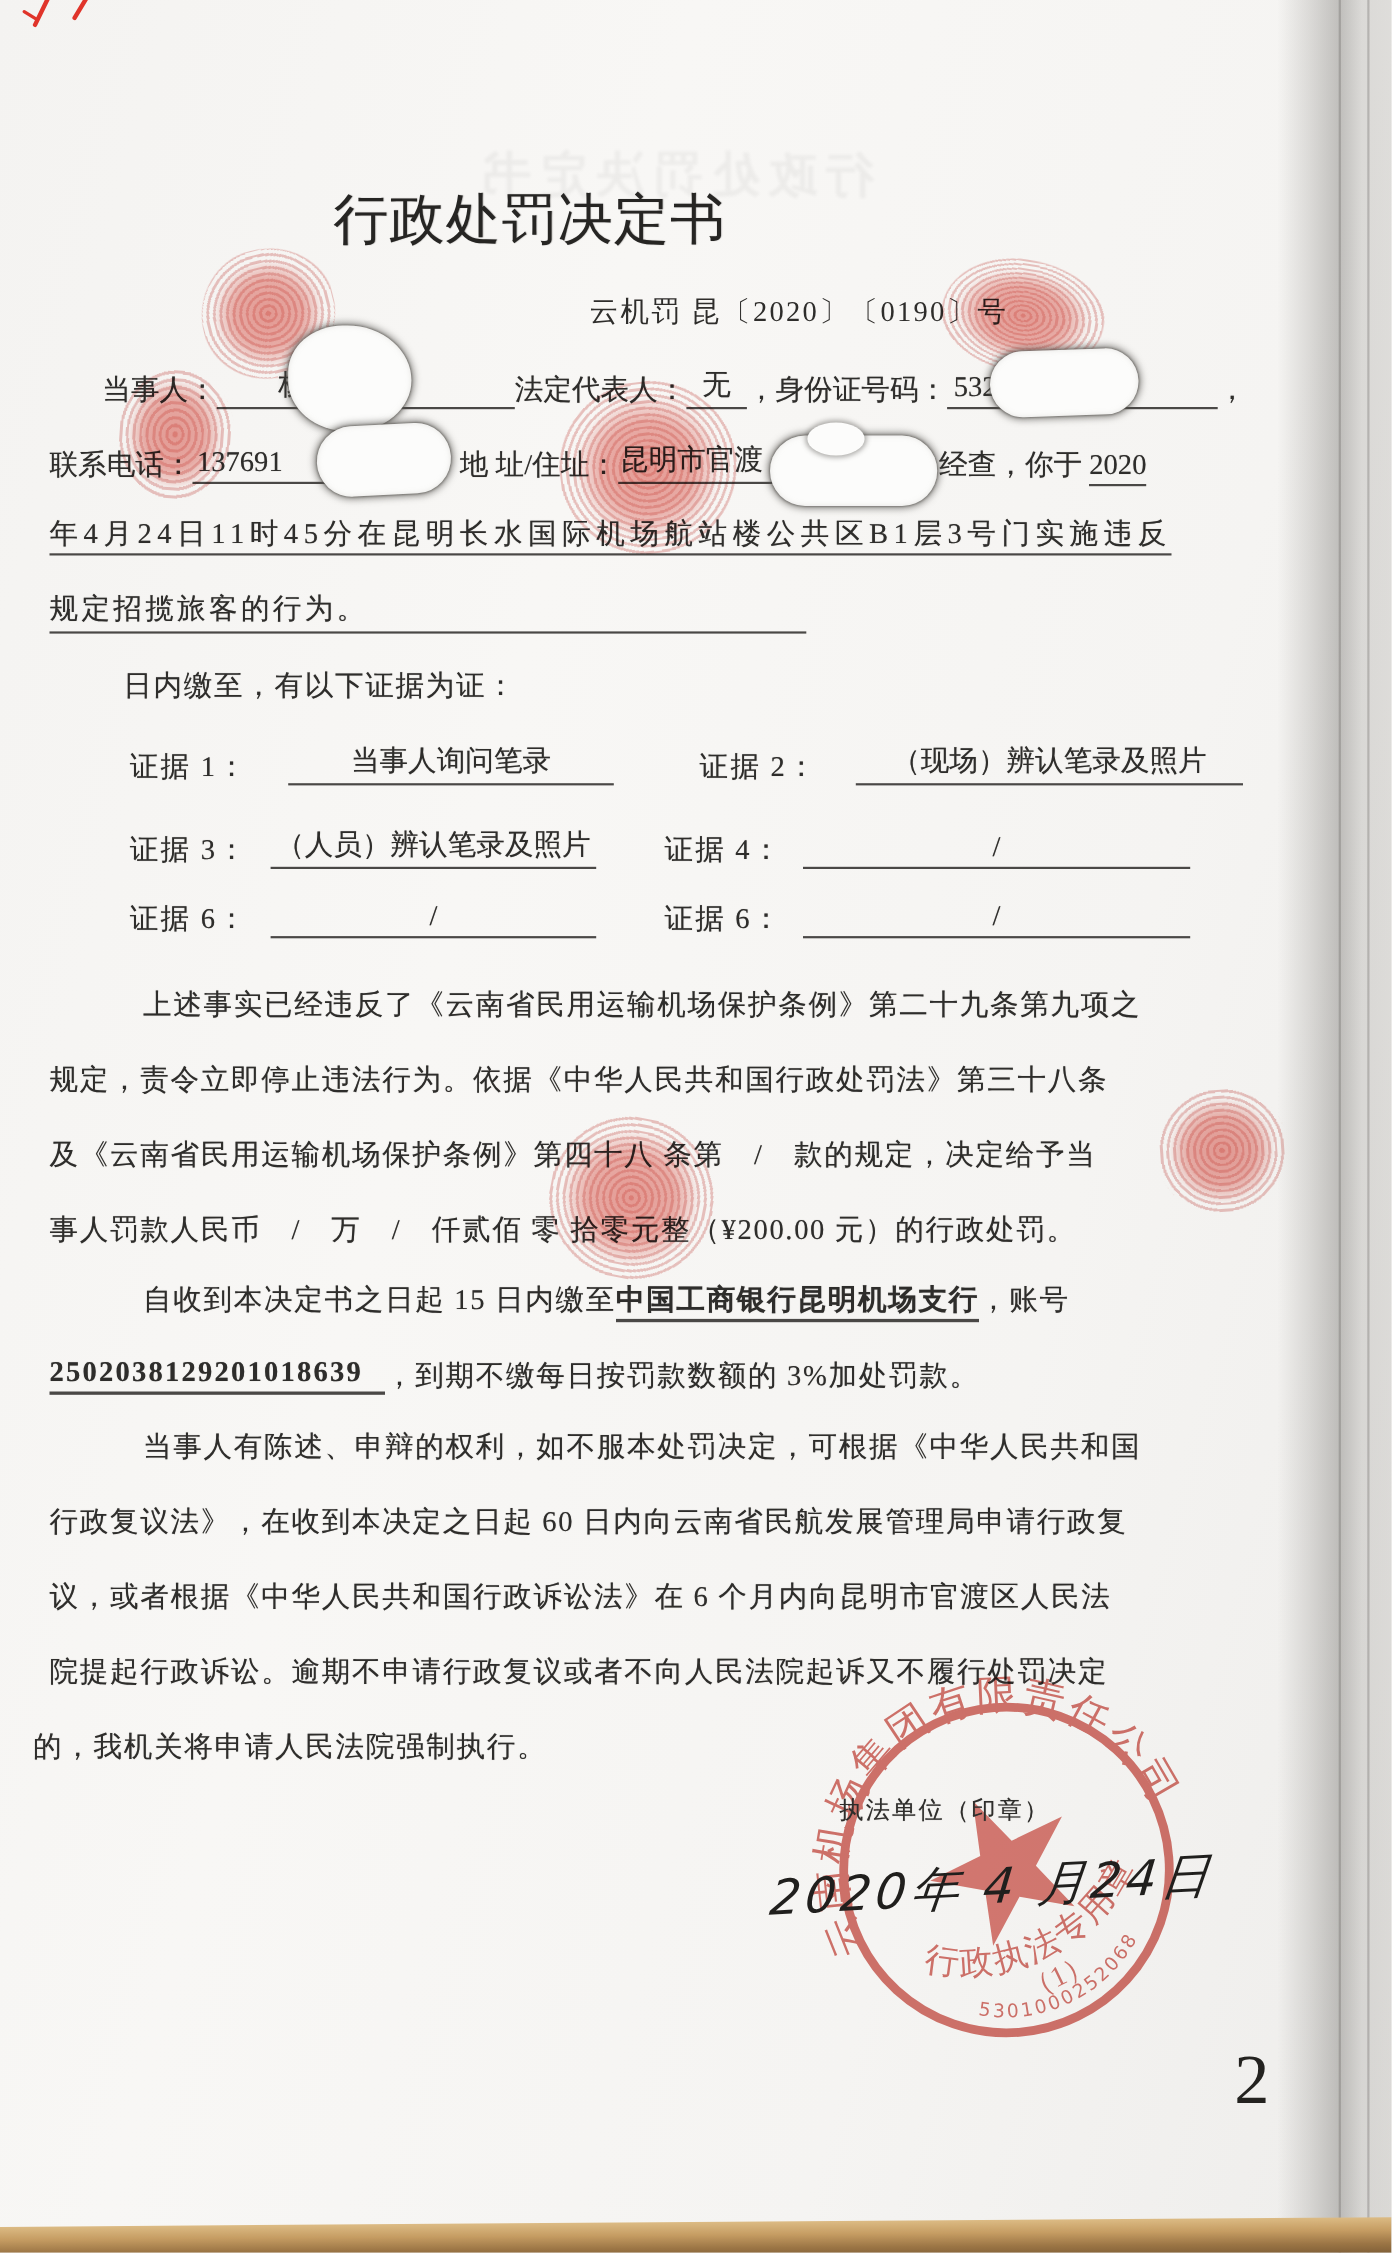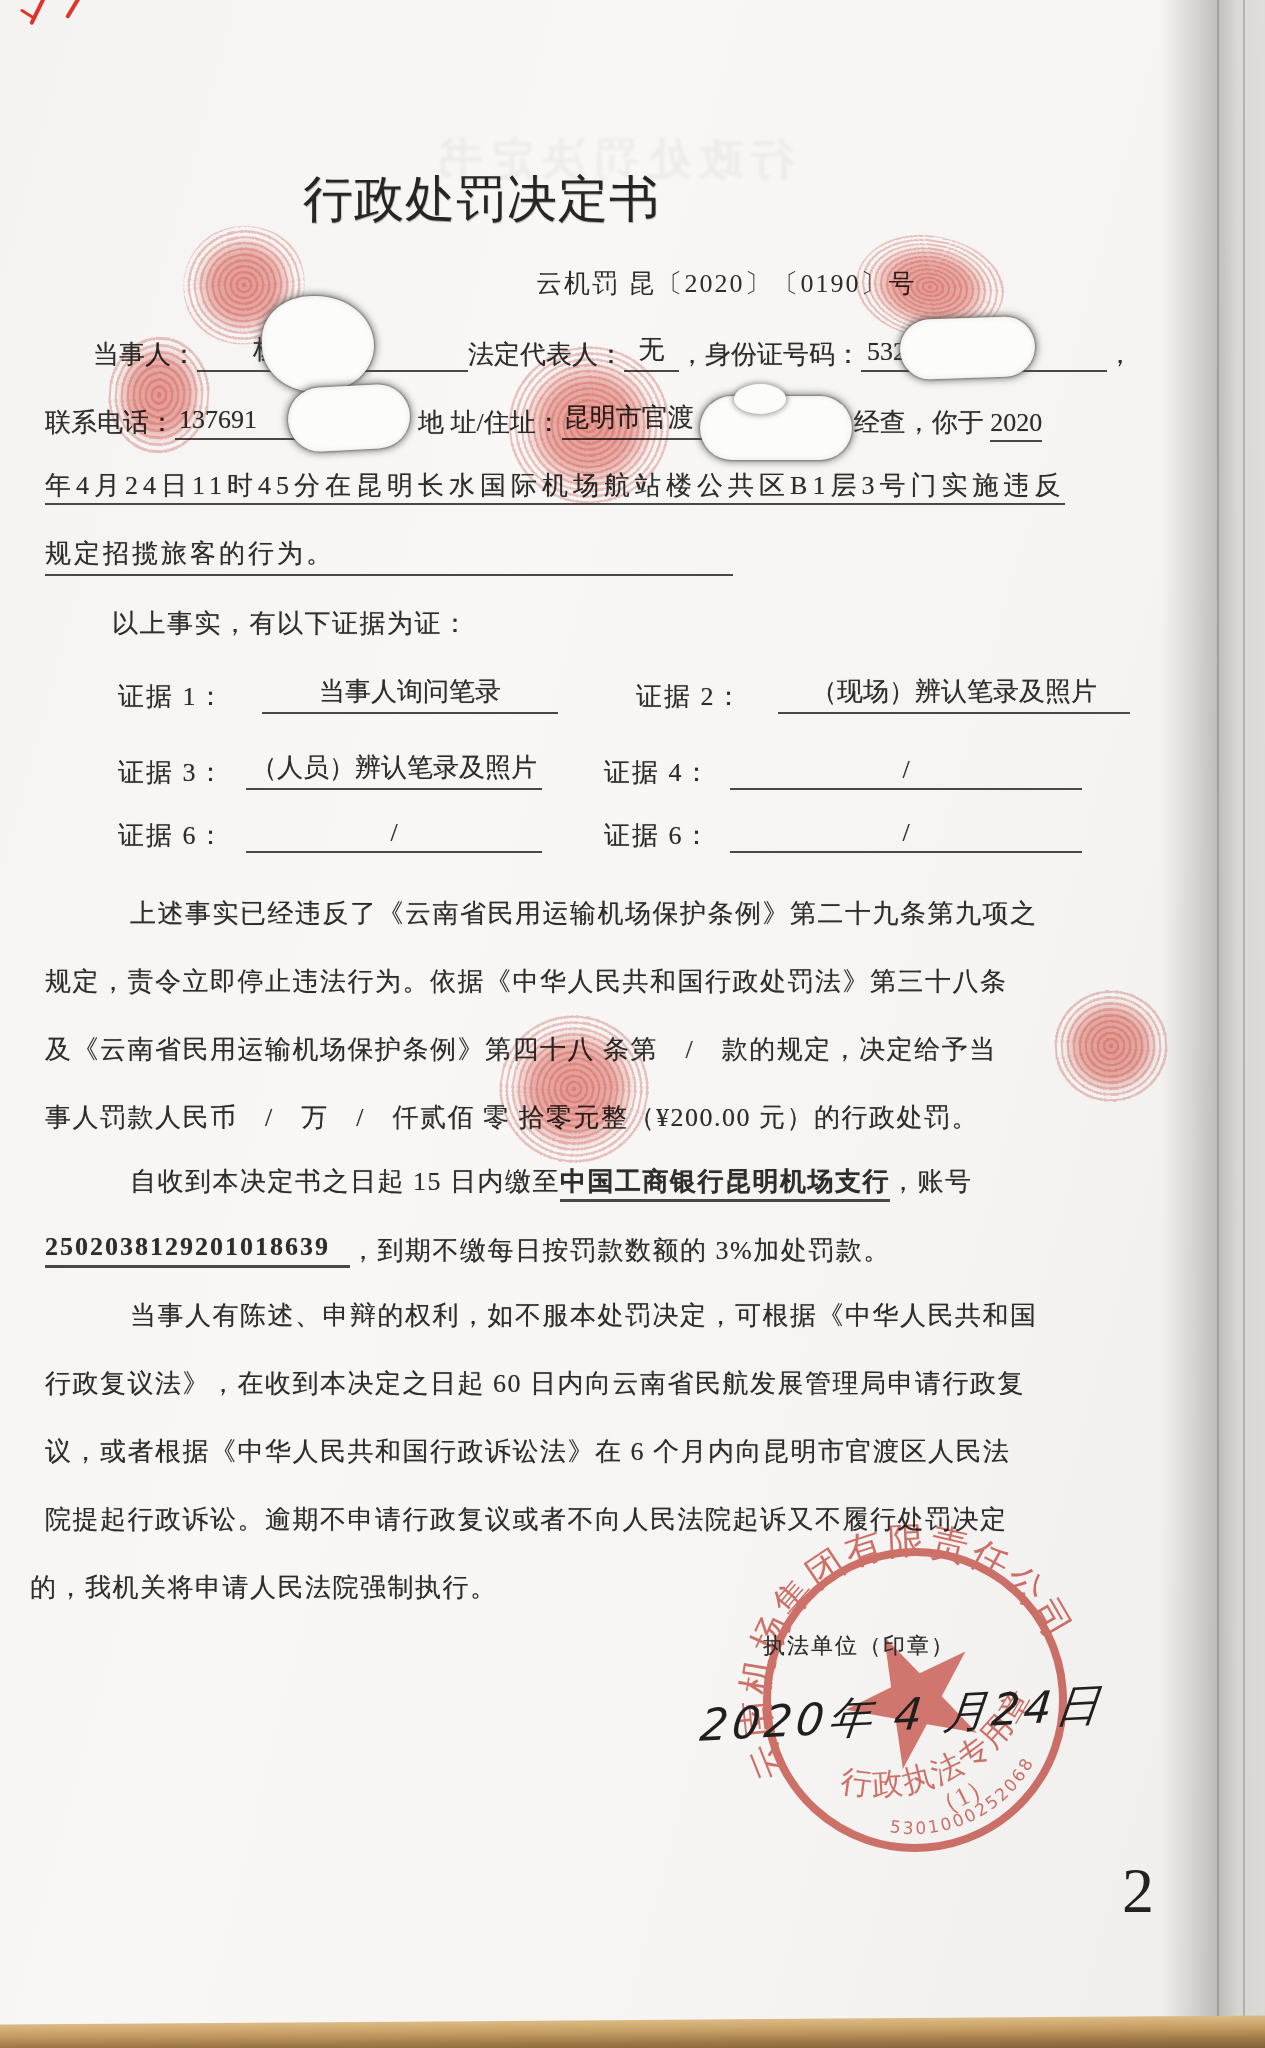--- a/index.html
+++ b/index.html
@@ -67,21 +67,21 @@
     <span class="u">2020</span>
   </div>
 
   <div class="line" style="left:45px;top:468px;letter-spacing:5px;">
     <span class="u">年4月24日11时45分在昆明长水国际机场航站楼公共区B1层3号门实施违反</span>
   </div>
   <div class="line" style="left:45px;top:536px;letter-spacing:3px;">
     <span class="ub" style="width:688px;">规定招揽旅客的行为。</span>
   </div>
 
-  <div class="line" style="left:112px;top:606px;">以上事实，有以下证据为证：</div>
+  <div class="line" style="left:112px;top:606px;">日内缴至，有以下证据为证：</div>
 
   <div class="evrow" style="top:674px;gap:16px;">
     <span class="evl">证据 1：</span>
     <span class="evv1">当事人询问笔录</span>
     <span class="evl2">证据 2：</span>
     <span class="evv2">（现场）辨认笔录及照片</span>
   </div>
   <div class="evrow" style="top:750px;">
     <span class="evl">证据 3：</span>
     <span class="evv1">（人员）辨认笔录及照片</span>

